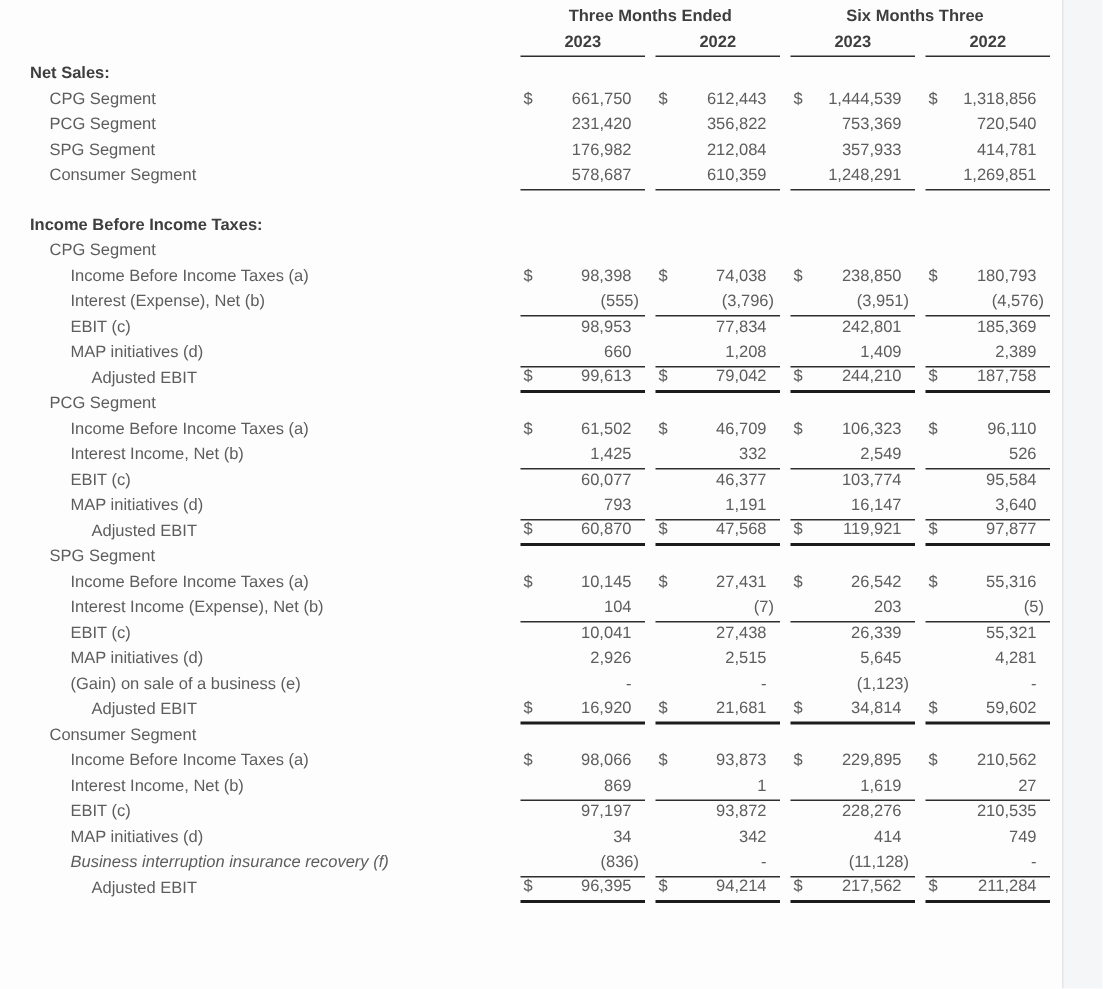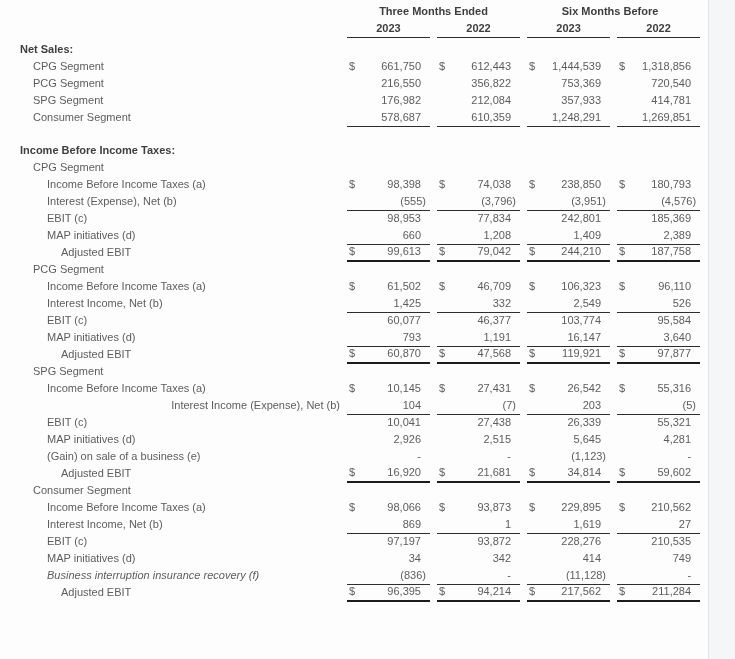--- a/index.html
+++ b/index.html
@@ -63,21 +63,21 @@
       <col style="width:68px">
     <col style="width:7px">
       <col style="width:15px">
       <col style="width:68px">
   </colgroup>
   <thead>
       <tr>
         <td></td>
         <td></td>
         <td class="group-hdr" colspan="5">Three Months Ended</td>
-        <td class="group-hdr" colspan="6">Six Months Before</td>
+        <td class="group-hdr" colspan="6">Six Months Three</td>
       </tr>
       <tr>
         <td></td>
         <td></td>
         <td class="year-hdr rb-thin" colspan="2">2023</td>
         <td></td>
         <td class="year-hdr rb-thin" colspan="2">2022</td>
         <td></td>
         <td class="year-hdr rb-thin" colspan="2">2023</td>
         <td></td>
@@ -115,21 +115,21 @@
         <td class="dcell">$</td>
         <td class="vcell">1,444,539</td>
         <td></td>
         <td class="dcell">$</td>
         <td class="vcell">1,318,856</td>
       </tr>
       <tr>
         <td class="lbl" style="padding-left: 13px;">PCG Segment</td>
         <td></td>
         <td class="dcell"></td>
-        <td class="vcell">216,550</td>
+        <td class="vcell">231,420</td>
         <td></td>
         <td class="dcell"></td>
         <td class="vcell">356,822</td>
         <td></td>
         <td class="dcell"></td>
         <td class="vcell">753,369</td>
         <td></td>
         <td class="dcell"></td>
         <td class="vcell">720,540</td>
       </tr>
@@ -385,21 +385,21 @@
         <td class="dcell">$</td>
         <td class="vcell">27,431</td>
         <td></td>
         <td class="dcell">$</td>
         <td class="vcell">26,542</td>
         <td></td>
         <td class="dcell">$</td>
         <td class="vcell">55,316</td>
       </tr>
       <tr>
-        <td class="lbl" style="padding-left: 27px; text-align: right;">Interest Income (Expense), Net (b)</td>
+        <td class="lbl" style="padding-left: 27px;">Interest Income (Expense), Net (b)</td>
         <td></td>
         <td class="dcell rb-thin"></td>
         <td class="vcell rb-thin">104</td>
         <td></td>
         <td class="dcell rb-thin"></td>
         <td class="vcell rb-thin paren">(7)</td>
         <td></td>
         <td class="dcell rb-thin"></td>
         <td class="vcell rb-thin">203</td>
         <td></td>

